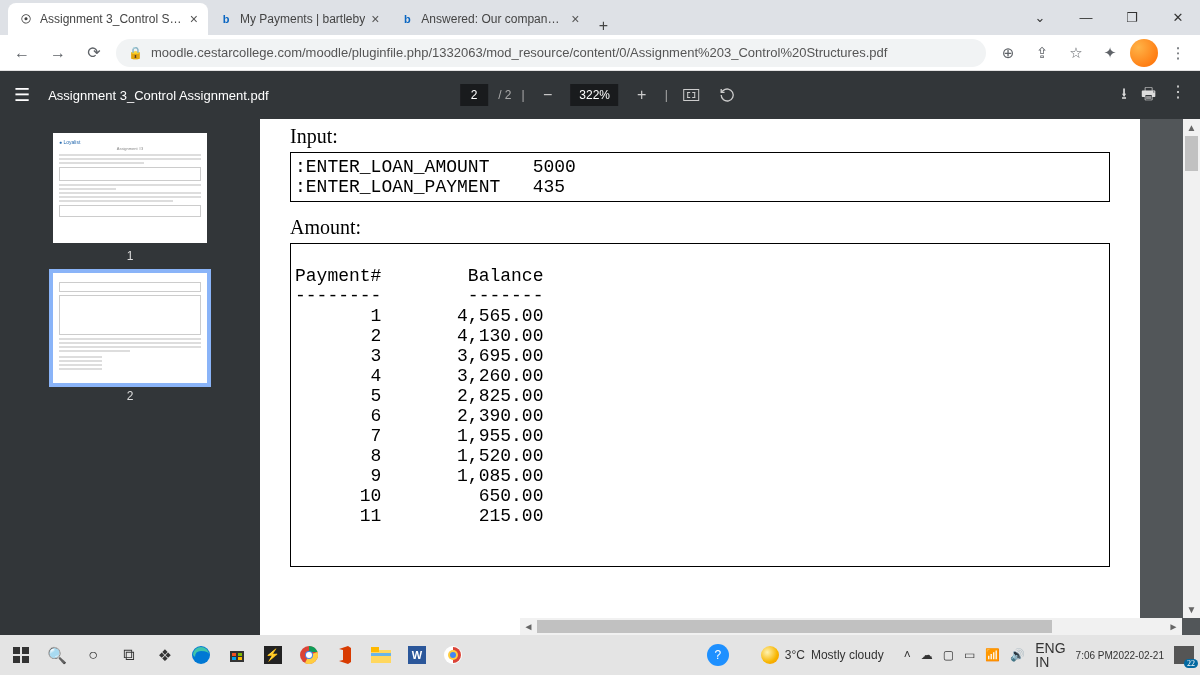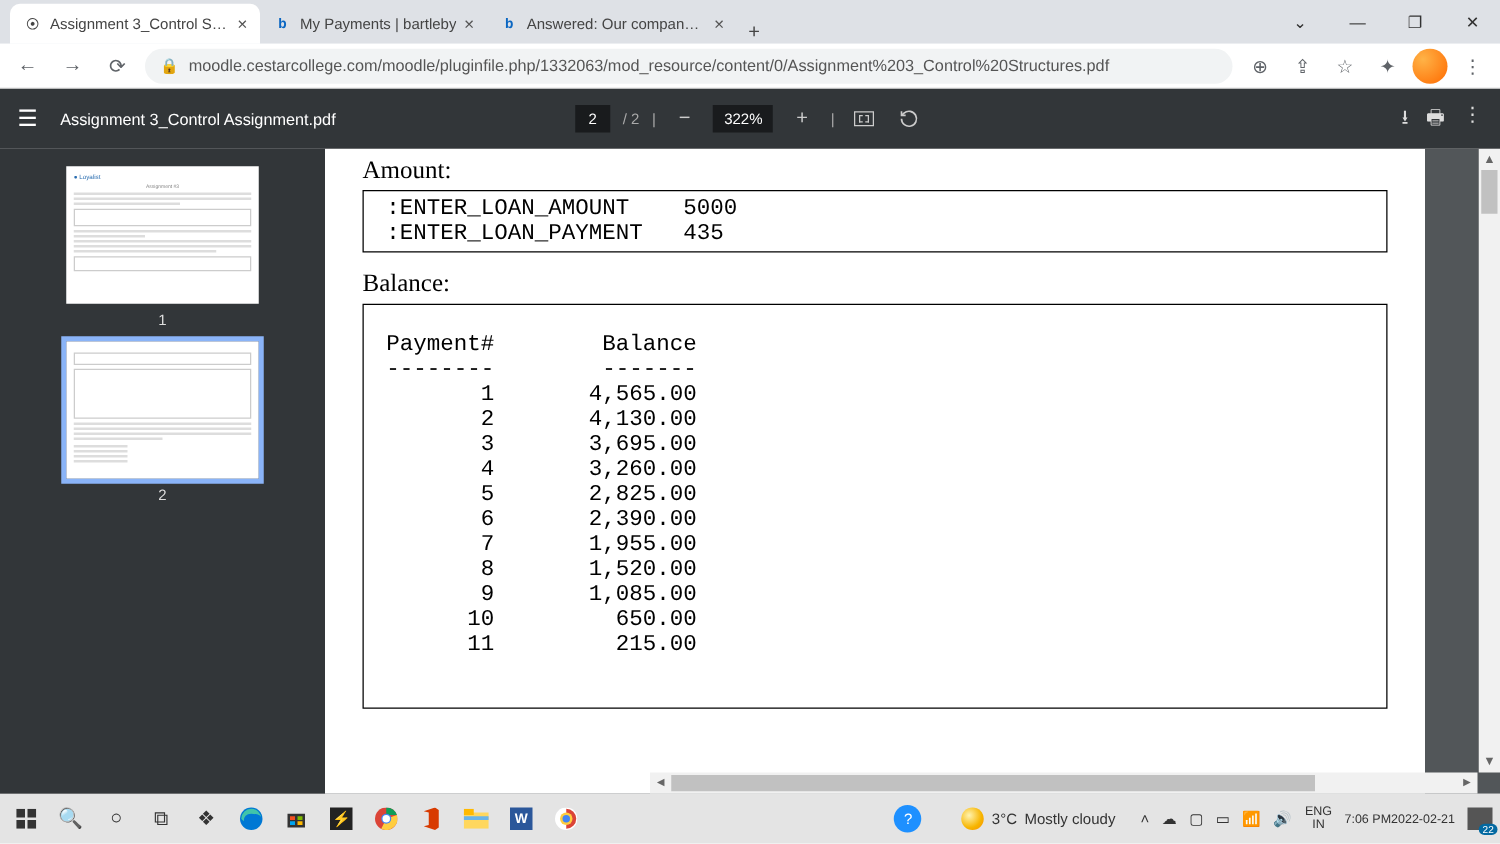--- a/index.html
+++ b/index.html
@@ -44,40 +44,40 @@
 .main { position: absolute; top: 119px; bottom: 40px; left: 0; right: 0; background: #525659; }
 .sidebar { position: absolute; left: 0; top: 0; bottom: 0; width: 260px; background: #323639; overflow: hidden; padding-top: 10px; }
 .thumb { width: 154px; margin: 4px auto 6px; background: #fff; position: relative; }
 .thumb.sel { outline: 4px solid #8ab4f8; }
 .thumb .body { height: 110px; padding: 6px; font-size: 4px; color: #888; line-height: 1.2; overflow: hidden; }
 .thumbnum { color: #ddd; text-align: center; font-size: 12px; margin-bottom: 10px; }
 .content { position: absolute; left: 260px; right: 0; top: 0; bottom: 0; overflow: hidden; }
 .page { background: #fff; margin: 0; padding: 6px 30px 30px 30px; width: 880px; min-height: 100%; }
 .serif { font-family: "Times New Roman", serif; font-size: 20px; }
 .mono { font-family: "Courier New", monospace; font-size: 18px; white-space: pre; }
-.boxframe { border: 1.5px solid #000; padding: 4px 18px; margin: 4px 0 14px 0; }
+.boxframe { border: 1.5px solid #000; padding: 4px 4px; margin: 4px 0 14px 0; }
 .hscroll { position: absolute; bottom: 0; left: 260px; right: 18px; height: 17px; background: #f1f1f1; display: flex; align-items: center; }
 .hscroll .arrow { width: 17px; text-align: center; font-size: 10px; color: #666; }
 .hscroll .track { flex: 1; height: 17px; position: relative; }
 .hscroll .handle { position: absolute; left: 0; width: 82%; top: 2px; bottom: 2px; background: #c1c1c1; }
 .vscroll { position: absolute; right: 0; top: 0; bottom: 17px; width: 17px; background: #f1f1f1; }
 .vscroll .arrow { height: 17px; text-align: center; font-size: 10px; color: #666; line-height: 17px; }
 .vscroll .track { position: absolute; top: 17px; bottom: 17px; left: 0; right: 0; }
 .vscroll .handle { position: absolute; top: 0; height: 35px; left: 2px; right: 2px; background: #c1c1c1; }
 
 
 .taskbar { position: absolute; left: 0; right: 0; bottom: 0; height: 40px; background: #e4e4e4; display: flex; align-items: center; padding: 0 6px; gap: 6px; font-size: 12px; }
 .tbicon { width: 30px; height: 30px; display: flex; align-items: center; justify-content: center; font-size: 16px; color: #333; }
 .weather { margin-left: auto; display: flex; align-items: center; gap: 6px; color: #333; }
 .sun { width: 18px; height: 18px; border-radius: 50%; background: radial-gradient(circle at 35% 35%, #fff3b0, #f7b500 60%, #f78c00); }
 .tray { display: flex; align-items: center; gap: 10px; margin-left: 14px; color: #333; }
-.lang { display: flex; flex-direction: column; font-size: 10px; line-height: 1; text-align: center; }
+.lang { display: flex; flex-direction: column; font-size: 14px; line-height: 1; text-align: left; }
 .clock { display: flex; flex-direction: row; font-size: 10px; line-height: 1.1; text-align: right; }
 .notif { width: 20px; height: 18px; background: #555; position: relative; }
-.notif .bad { position: absolute; right: -4px; bottom: -4px; background: #0369a1; color: #fff; border-radius: 8px; font-size: 8px; padding: 0 3px; }
+.notif .bad { position: absolute; right: -4px; bottom: -4px; background: #0369a1; color: #fff; border-radius: 8px; font-size: 8px; padding: 0 3px; font-family: Liberation Serif, serif; }
 
 
 .tline { height: 2px; background: #ddd; margin: 2px 0; }
 .tbox { height: 26px; border: 1px solid #ccc; margin: 3px 0; }
 </style>
 </head>
 <body>
 
 <div class="tabbar">
   <div class="tab active">
@@ -185,26 +185,26 @@
           <div class="tline" style="width:30%;"></div>
             <div class="tline" style="width:30%;"></div>
         </div>
       </div>
     </div>
     <div class="thumbnum">2</div>
   </div>
 
   <div class="content">
     <div class="page">
-      <div class="serif">Amount:</div>
+      <div class="serif">Input:</div>
       <div class="boxframe">
         <div class="mono">:ENTER_LOAN_AMOUNT    5000
 :ENTER_LOAN_PAYMENT   435</div>
       </div>
-      <div class="serif">Balance:</div>
+      <div class="serif">Amount:</div>
       <div class="boxframe" style="padding-bottom:40px;">
         <div class="mono" style="margin-top:18px;">Payment#        Balance
 --------        -------</div>
         <div class="mono">       1       4,565.00
        2       4,130.00
        3       3,695.00
        4       3,260.00
        5       2,825.00
        6       2,390.00
        7       1,955.00

